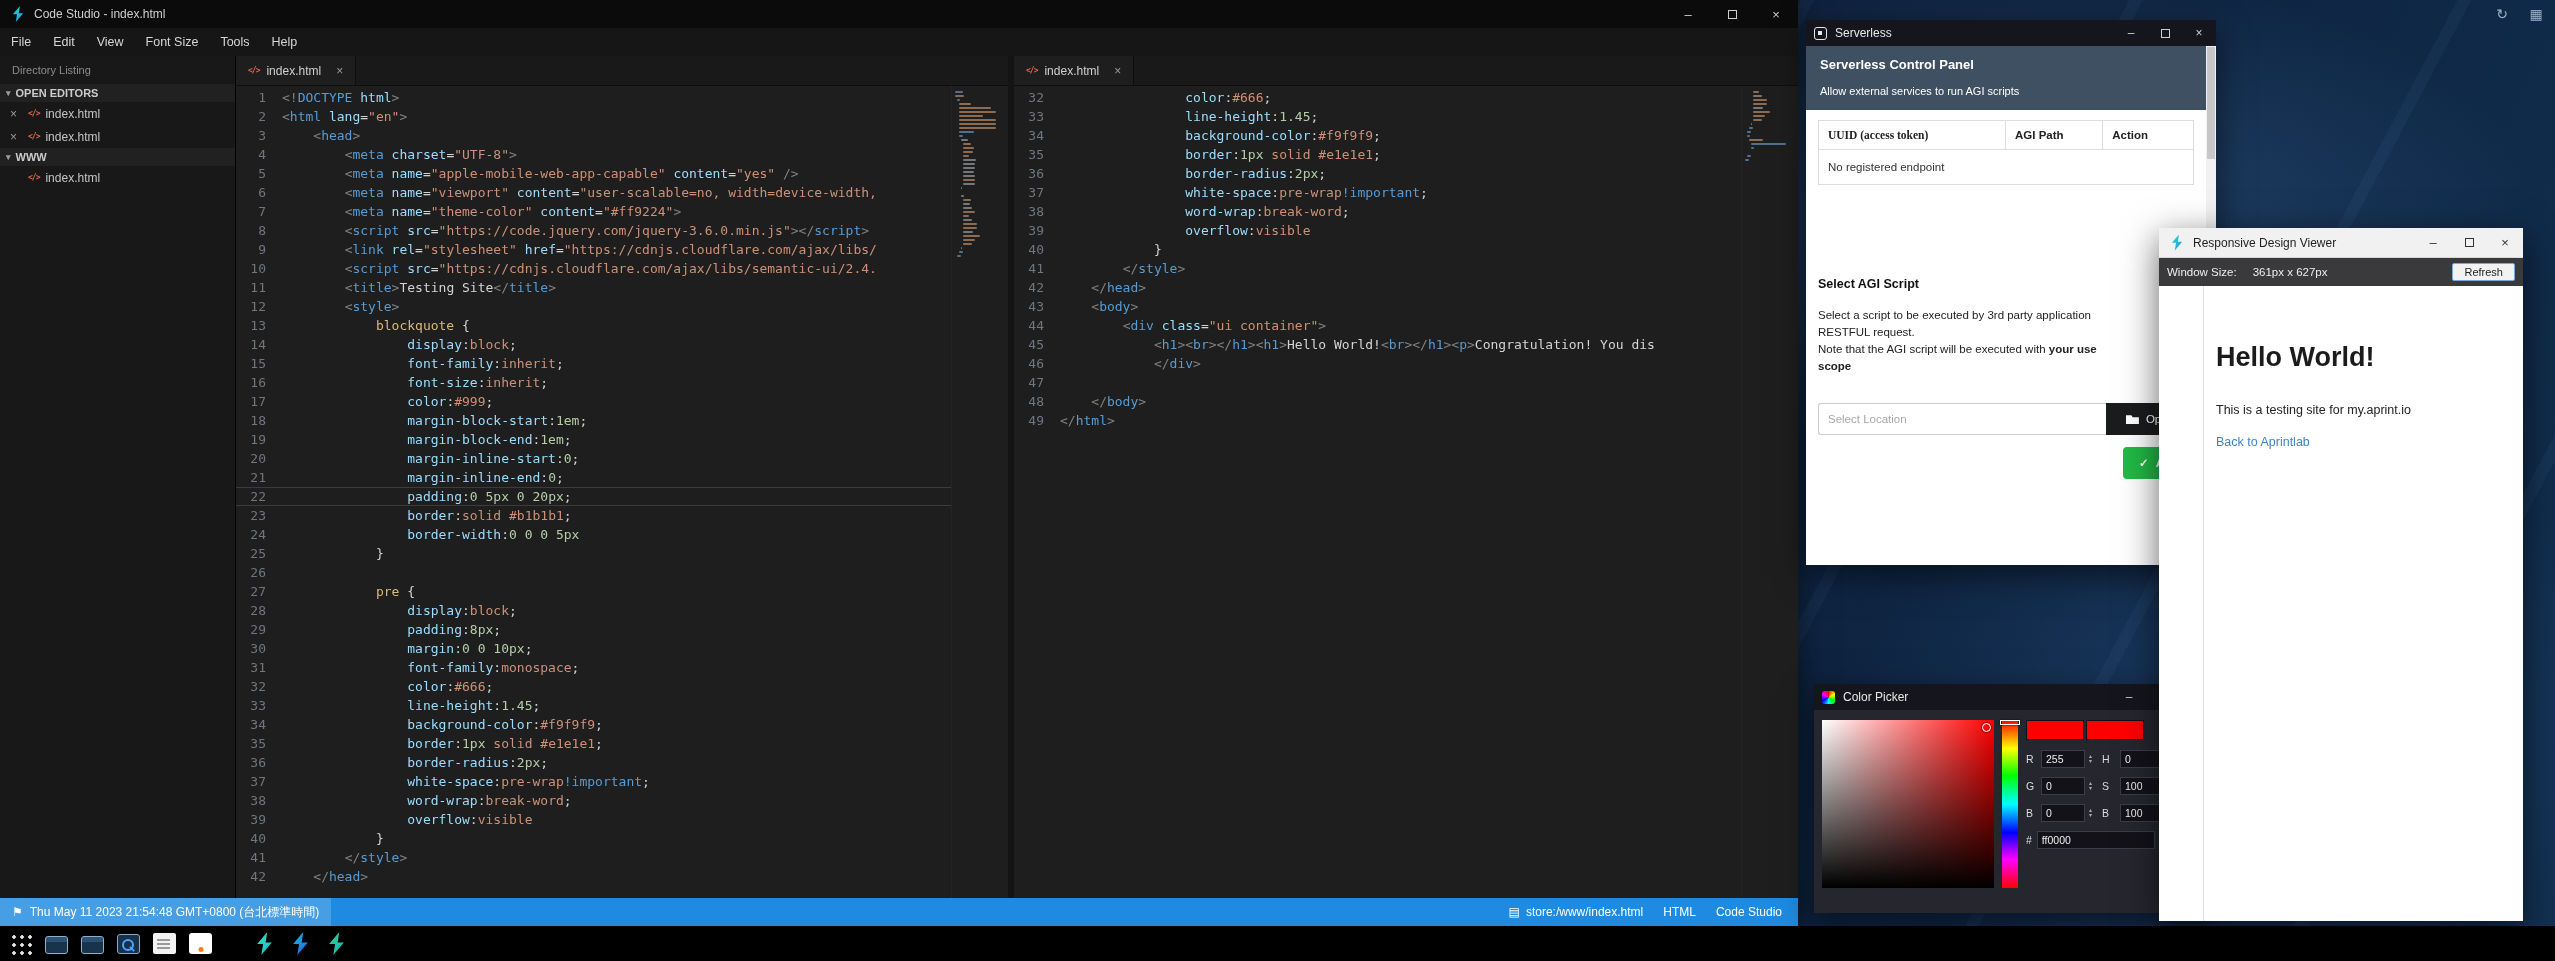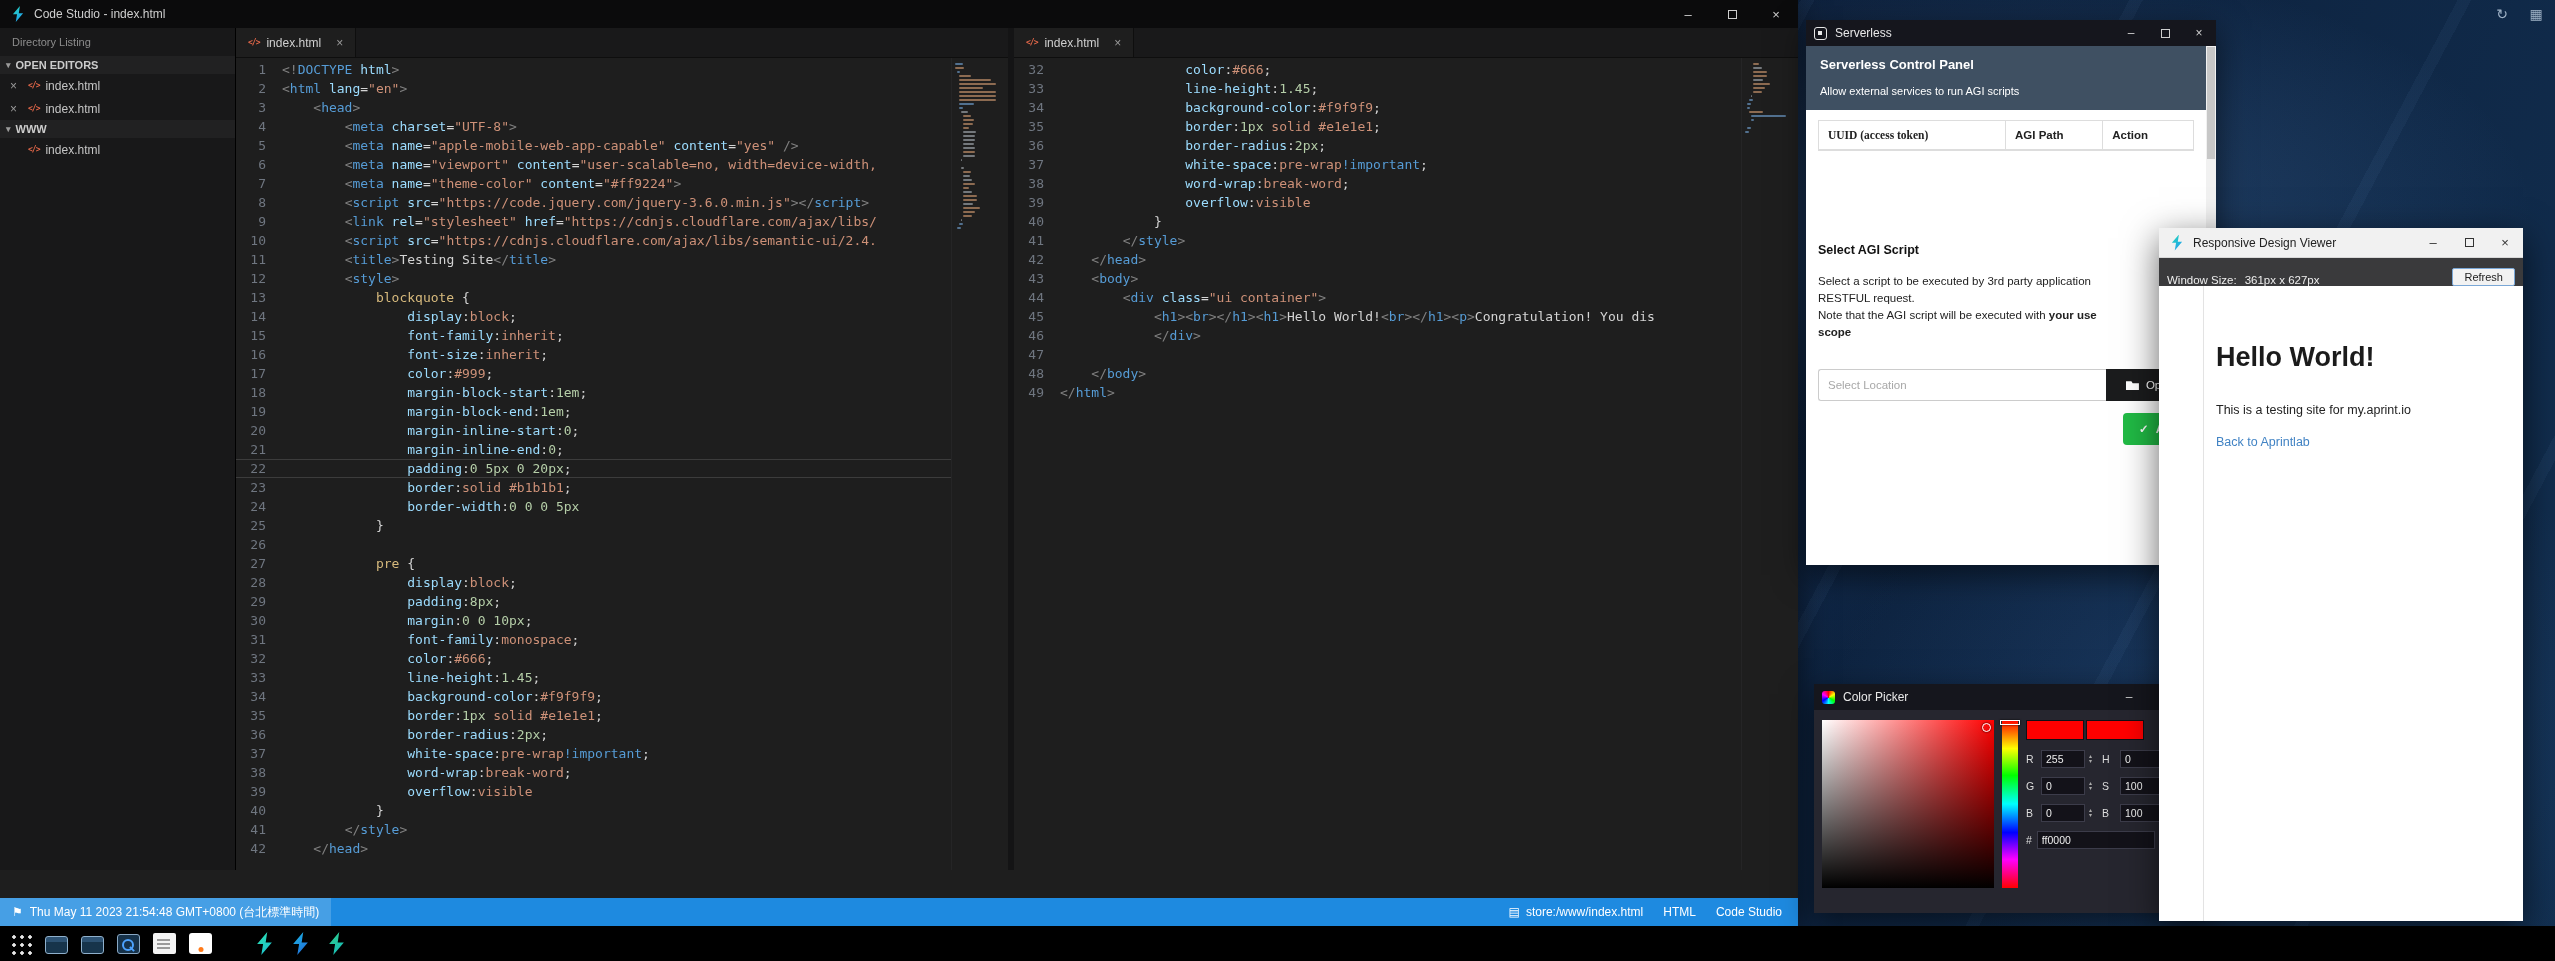--- a/index.html
+++ b/index.html
@@ -112,21 +112,21 @@
   .cp-input { background:#131219; border:1px solid #3c3c4a; color:#eee; font-size:10.5px; height:18px; padding:0 4px; width:100%; outline:none; font-family:"Liberation Sans", sans-serif; }
   .stepper { display:flex; flex-direction:column; font-size:6px; line-height:5px; color:#aaa; }
   .cp-hexrow { margin-top:9px; display:flex; align-items:center; gap:5px; color:#ddd; font-size:10.5px; }
   .cp-hexrow .cp-input { width:118px; }
 
   
   .rdv-window { position:absolute; left:2159px; top:228px; width:364px; height:693px; background:#fff; z-index:5; box-shadow:0 10px 34px rgba(0,0,0,.6); }
   .rdv-titlebar { height:30px; background:#f1f1f1; border-bottom:1px solid #d8d8d8; display:flex; align-items:center; gap:8px; padding:0 0 0 10px; font-size:12px; color:#222; }
   .rdv-titlebar .ctrl { color:#333; width:36px; }
   .rdv-titlebar .ctrl .box { border-color:#333; }
-  .rdv-toolbar { height:28px; background:#3a3a3c; display:flex; align-items:flex-end; gap:8px; padding:0 8px; color:#eee; font-size:11.5px; }
+  .rdv-toolbar { height:28px; background:#3a3a3c; display:flex; align-items:center; gap:16px; padding:0 8px; color:#eee; font-size:11.5px; }
   .refresh-btn { margin-left:auto; background:#f2f2f2; color:#222; border:1px solid #7aa7d6; font-size:11px; padding:2px 11px; border-radius:2px; }
   .rdv-content { position:relative; height:635px; background:#fff; overflow:hidden; }
   .rdv-divider { position:absolute; left:44px; top:0; bottom:0; width:1px; background:#e3e3e3; }
   .rdv-page { position:absolute; left:57px; top:56px; width:300px; color:#1b1b1b; }
   .rdv-h1 { font-size:27px; font-weight:bold; margin-bottom:28px; }
   .rdv-p { font-size:12.5px; line-height:1.5; margin-bottom:15px; color:#222; }
   .rdv-link { font-size:12.5px; color:#4183c4; }
 
   
   .taskbar { position:absolute; left:0; top:926px; width:2555px; height:35px; background:#000; display:flex; align-items:center; gap:13px; padding:0 10px; z-index:10; }
@@ -161,20 +161,28 @@
       <span class="logo"></span>
       <span class="win-title">Code Studio - index.html</span>
       <div class="controls">
         <div class="ctrl">–</div>
         <div class="ctrl">
             <span class="box"></span>
           </div>
         <div class="ctrl">×</div>
       </div>
     </div>
+    <div class="menubar" id="menubar">
+        <div class="menu-item">File</div>
+        <div class="menu-item">Edit</div>
+        <div class="menu-item">View</div>
+        <div class="menu-item">Font Size</div>
+        <div class="menu-item">Tools</div>
+        <div class="menu-item">Help</div>
+      </div>
     <div class="body-row">
       <div class="sidebar">
         <div class="sidebar-title">Directory Listing</div>
         <div id="sidebar-sections">
             <div class="section-header">
               <span class="chev">▾</span>
               <span>OPEN EDITORS</span>
             </div>
             <div class="side-item">
               <span class="close-x">×</span>
@@ -437,20 +445,21 @@
         <div class="sl-header">
           <div class="t1">Serverless Control Panel</div>
           <div class="t2">Allow external services to run AGI scripts</div>
         </div>
         <div class="sl-table">
           <div class="sl-th-row" id="sl-table-header">
               <div class="sl-th">UUID (access token)</div>
               <div class="sl-th">AGI Path</div>
               <div class="sl-th">Action</div>
             </div>
+          <div class="sl-empty">No registered endpoint</div>
         </div>
         <div class="sl-section-title">Select AGI Script</div>
         <div class="sl-desc">
           <span>Select a script to be executed by 3rd party application</span><br>
           <span>RESTFUL request.</span><br>
           <span>Note that the AGI script will be executed with </span><b>your use</b><br>
           <b>scope</b>
         </div>
         <div class="sl-input-row">
           <input class="sl-input" placeholder="Select Location" style="">

